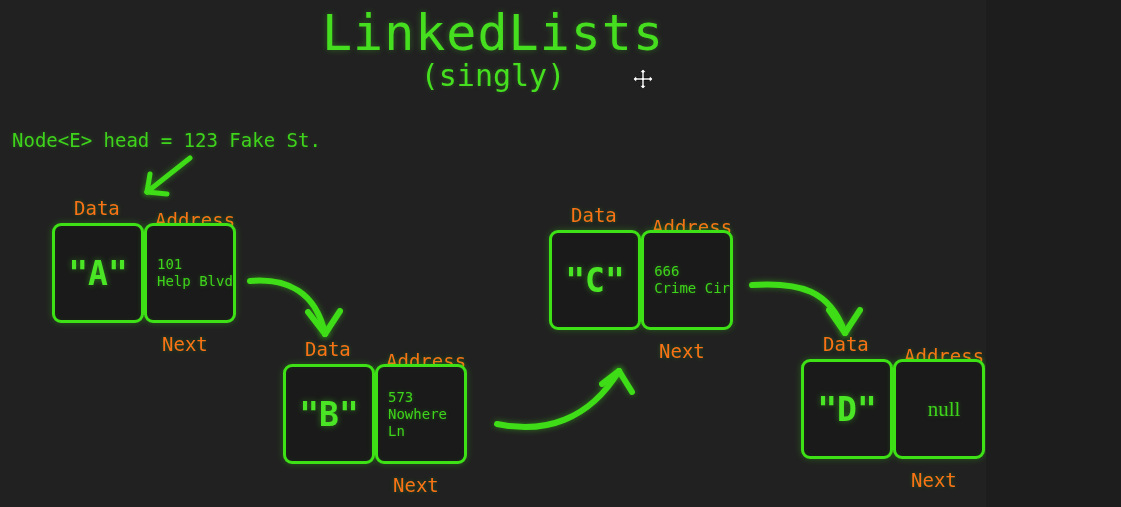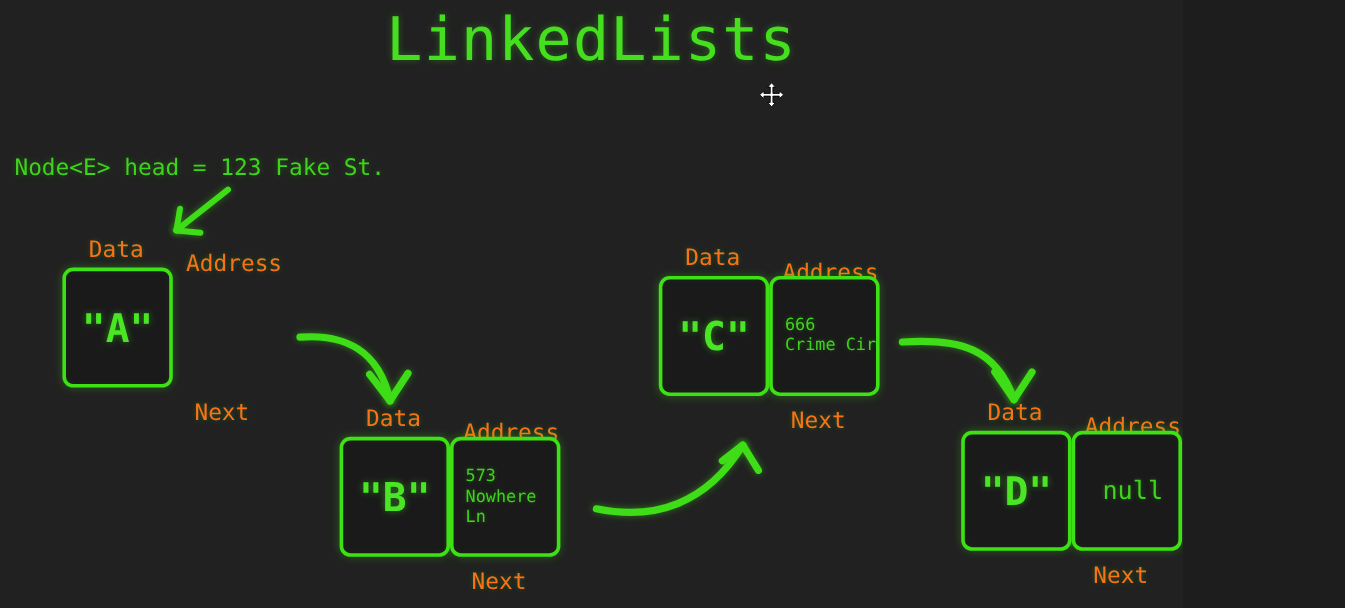--- a/index.html
+++ b/index.html
@@ -85,20 +85,21 @@
     color: #3ed41b;
     text-shadow: 0 0 4px rgba(62,212,27,.35);
     white-space: pre-line;
     text-align: left;
   }
   .addr-text.null-val {
     font-size: 21px;
     line-height: 24px;
     width: 100%;
     text-align: center;
+    font-family: Liberation Serif, serif;
   }
   .lbl {
     position: absolute;
     font-size: 19px;
     color: #f97316;
     text-shadow: 0 0 4px rgba(66,216,30,.3);
     white-space: nowrap;
   }
   .lbl-data  { top: 0; }
   .lbl-addr  { top: 12px; }
@@ -128,20 +129,21 @@
     width: 22px;
     height: 22px;
   }
 </style>
 </head>
 <body>
 
 <div id="canvas">
 
   <div class="title">LinkedLists</div>
+  <div class="subtitle">(singly)</div>
 
   <div class="head-decl">Node&lt;E&gt; head = 123 Fake St.</div>
 
   <svg class="arrow-layer" viewBox="0 0 1121 507">
 
     <g>
       <path class="thin" d="M190,158 L147,192"></path>
       <path class="thin" d="M147,192 L150,174"></path>
       <path class="thin" d="M147,192 L167,194"></path>
     </g>
@@ -165,20 +167,24 @@
     </g>
   </svg>
 
   <div class="node" style="left:52px; top:197px;">
     <div class="lbl lbl-data" style="left:22px;">Data</div>
     <div class="lbl lbl-addr" style="left:103px;">Address</div>
     <div class="node-cells">
       <div class="cell data" style="width:92px; height:100px;">
         <span class="data-text">"A"</span>
       </div>
+      <div class="cell addr" style="width:92px; height:100px;">
+        <span class="addr-text">101
+Help Blvd</span>
+      </div>
     </div>
     <div class="lbl lbl-next" style="left:110px; top:136px;">Next</div>
   </div>
 
   <div class="node" style="left:283px; top:338px;">
     <div class="lbl lbl-data" style="left:22px;">Data</div>
     <div class="lbl lbl-addr" style="left:103px;">Address</div>
     <div class="node-cells">
       <div class="cell data" style="width:92px; height:100px;">
         <span class="data-text">"B"</span>

